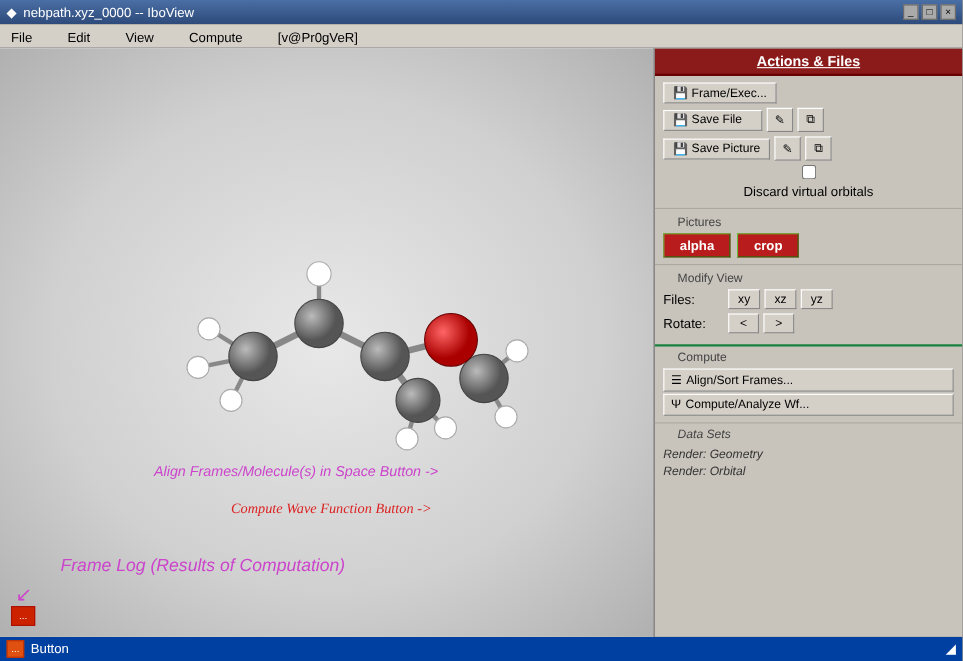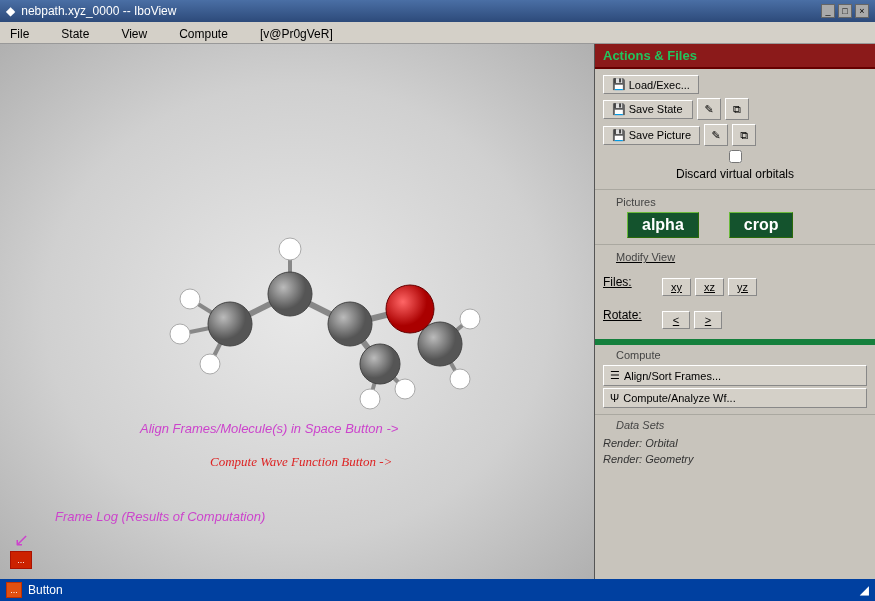--- a/index.html
+++ b/index.html
@@ -114,25 +114,27 @@
       width: 280px;
       background: #c8c4bc;
       display: flex;
       flex-direction: column;
       overflow-y: auto;
     }
 
     
     #actions-header {
       background: #8b1a1a;
-      color: #22c55e;
+      color: #ffffff;
       padding: 4px 8px;
       font-size: 13px;
       font-weight: bold;
       border-bottom: 2px solid #600;
+      text-decoration: underline;
+      text-align: center;
     }
 
     
     .panel-section {
       padding: 6px 8px;
       border-bottom: 1px solid #aaa8a0;
     }
 
     .panel-row {
       display: flex;
@@ -184,50 +186,47 @@
       padding-left: 13px;
     }
 
     
     #pictures-section {
       padding: 6px 8px;
       border-bottom: 1px solid #aaa8a0;
     }
 
     .green-btn {
-      background: #14532d;
+      background: #b91c1c;
       color: #fff;
       border: 1px solid #2a6a0a;
       border-top-color: #6aba3a;
       border-left-color: #6aba3a;
       padding: 3px 14px;
-      font-size: 16px;
+      font-size: 12px;
       cursor: pointer;
       font-weight: bold;
-      margin-left: 24px;
     }
 
     
     #modify-view-section {
       padding: 6px 8px;
-      border-bottom: 6px solid #15803d;
-      text-decoration: underline;
+      border-bottom: 2px solid #15803d;
     }
 
     .small-btn {
       background: #d4d0c8;
       border: 1px solid #888;
       border-top-color: #fff;
       border-left-color: #fff;
       padding: 2px 8px;
       font-size: 11px;
       cursor: pointer;
       min-width: 28px;
       text-align: center;
-      margin-top: 11px;
     }
 
     .row-label {
       font-size: 12px;
       width: 55px;
     }
 
     
     #compute-section {
       padding: 4px 8px;
@@ -298,21 +297,21 @@
   </div>
   <div id="titlebar-controls">
     <div class="title-btn">_</div>
     <div class="title-btn">□</div>
     <div class="title-btn">×</div>
   </div>
 </div>
 
 <div id="menubar">
   <span class="menu-item">File</span>
-  <span class="menu-item">State</span>
+  <span class="menu-item">Edit</span>
   <span class="menu-item">View</span>
   <span class="menu-item">Compute</span>
   <span class="menu-item">[v@Pr0gVeR]</span>
 </div>
 
 <div id="main">
 
   <div id="viewport">
     <div id="molecule-area">
 
@@ -365,21 +364,21 @@
       </svg>
 
       <div class="annotation annotation-pink" style="position:absolute; top: 377px; left: 140px; font-size:13px;">
         <span>Align Frames/Molecule(s) in Space Button -&gt;</span>
       </div>
 
       <div class="annotation annotation-red" style="position:absolute; top: 410px; left: 210px; font-size:13px;font-family:Liberation Serif, serif;">
         <span>Compute Wave Function Button -&gt;</span>
       </div>
 
-      <div class="annotation annotation-pink" style="position:absolute; bottom: 55px; left: 55px; font-size:13px;">
+      <div class="annotation annotation-pink" style="position:absolute; bottom: 55px; left: 55px; font-size:16px;">
         <span>Frame Log (Results of Computation)</span>
       </div>
 
       <div style="position:absolute; bottom: 28px; left: 14px; color:#cc44cc; font-size:18px;">
         ↙
       </div>
 
       <div style="position:absolute; bottom: 10px; left: 10px; width:22px; height:18px; background:#cc2200; border:1px solid #aa1100; color:white; font-size:9px; display:flex; align-items:center; justify-content:center;">
         ...
       </div>
@@ -387,27 +386,27 @@
   </div>
 
   <div id="right-panel">
 
     <div id="actions-header">Actions &amp; Files</div>
 
     <div class="panel-section">
       <div class="panel-row">
         <button class="panel-btn">
           <span>💾</span>
-          <span>Load/Exec...</span>
+          <span>Frame/Exec...</span>
         </button>
       </div>
       <div class="panel-row">
         <button class="panel-btn">
           <span>💾</span>
-          <span>Save State</span>
+          <span>Save File</span>
         </button>
         <div class="icon-btn">
           <span>✎</span>
         </div>
         <div class="icon-btn">
           <span>⧉</span>
         </div>
       </div>
       <div class="panel-row">
         <button class="panel-btn">
@@ -457,22 +456,22 @@
         <span>Align/Sort Frames...</span>
       </button>
       <button class="compute-btn">
         <span>Ψ</span>
         <span>Compute/Analyze Wf...</span>
       </button>
     </div>
 
     <div id="datasets-section">
       <div class="section-label">Data Sets</div>
+      <div class="dataset-row">Render: Geometry</div>
       <div class="dataset-row">Render: Orbital</div>
-      <div class="dataset-row">Render: Geometry</div>
     </div>
 
   </div>
 </div>
 
 <div id="statusbar">
   <div id="status-icon">
     <span>...</span>
   </div>
   <span>Button</span>

